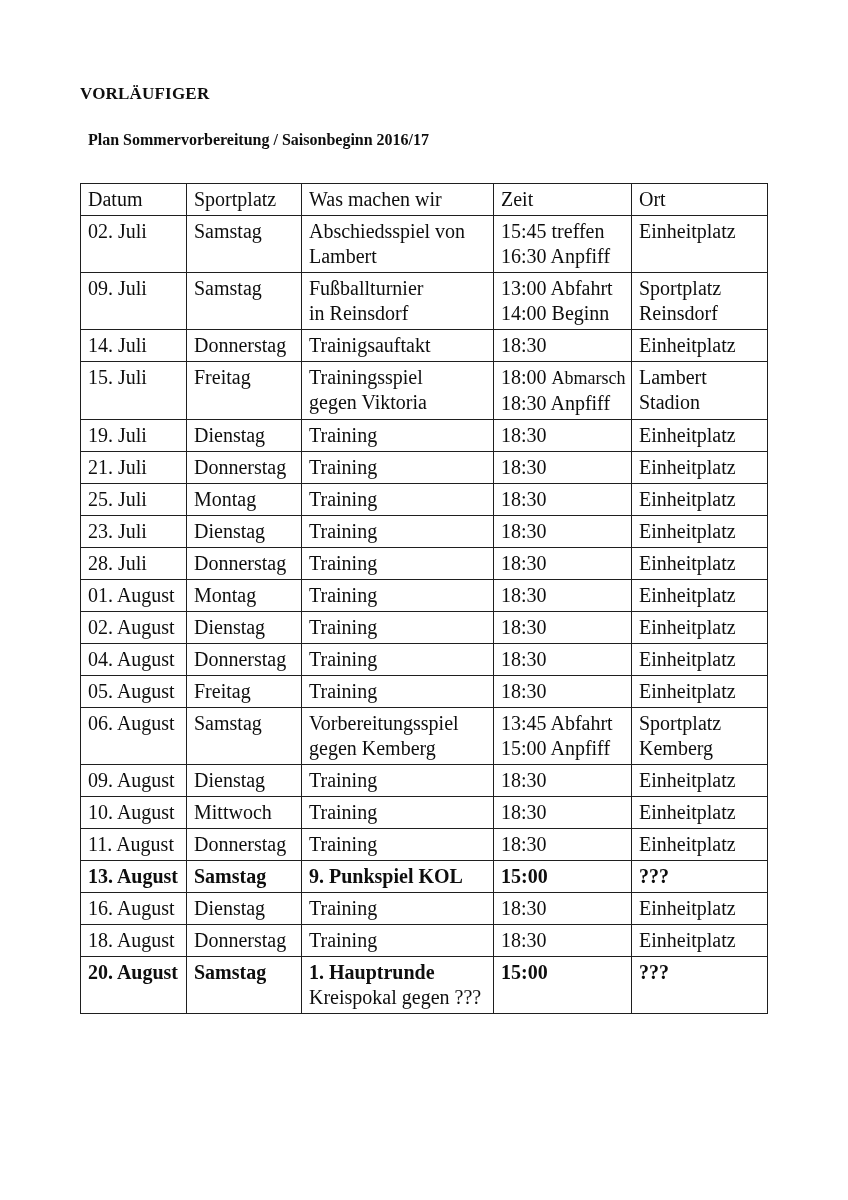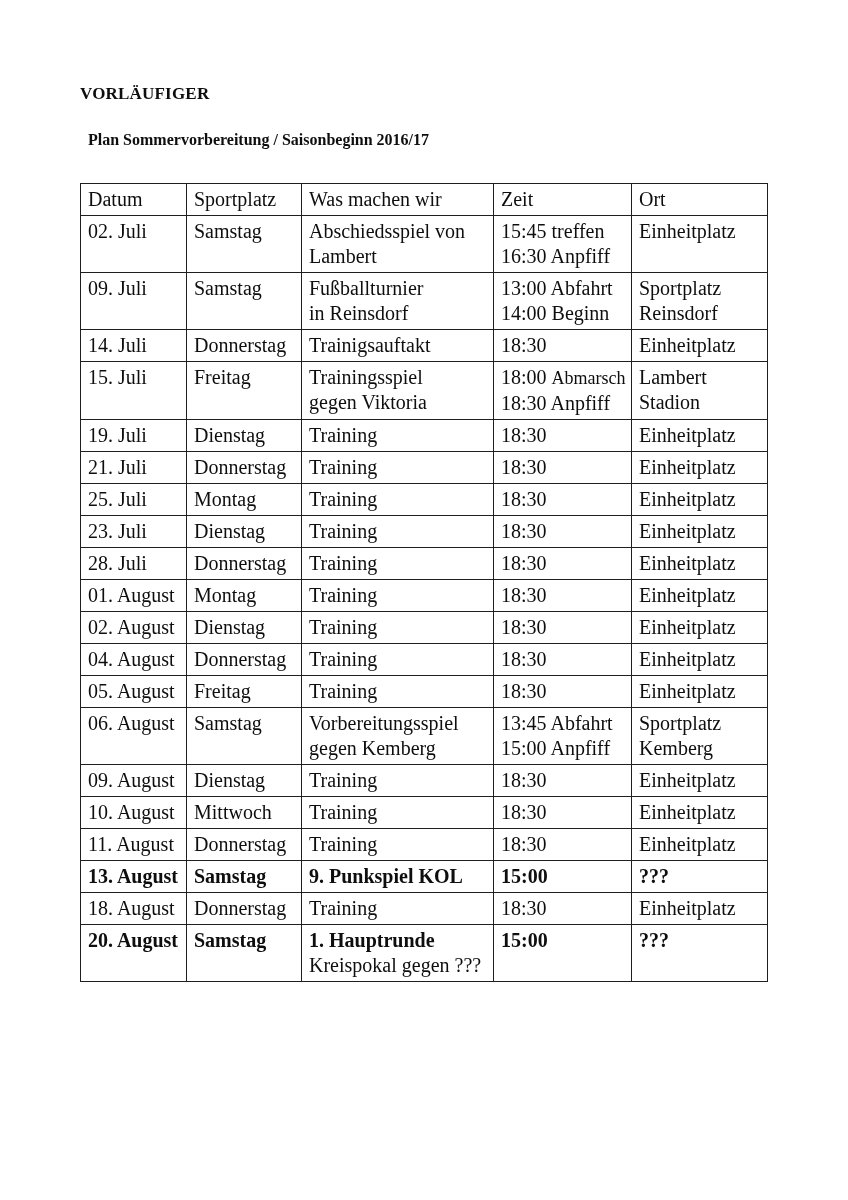--- a/index.html
+++ b/index.html
@@ -328,20 +328,33 @@
               <div class="line">9. Punkspiel KOL</div>
             </td>
             <td>
               <div class="line">15:00</div>
             </td>
             <td>
               <div class="line">???</div>
             </td>
           </tr>
           <tr>
+            <td>16. August</td>
+            <td>Dienstag</td>
+            <td>
+              <div class="line">Training</div>
+            </td>
+            <td>
+              <div class="line">18:30</div>
+            </td>
+            <td>
+              <div class="line">Einheitplatz</div>
+            </td>
+          </tr>
+          <tr>
             <td>18. August</td>
             <td>Donnerstag</td>
             <td>
               <div class="line">Training</div>
             </td>
             <td>
               <div class="line">18:30</div>
             </td>
             <td>
               <div class="line">Einheitplatz</div>

